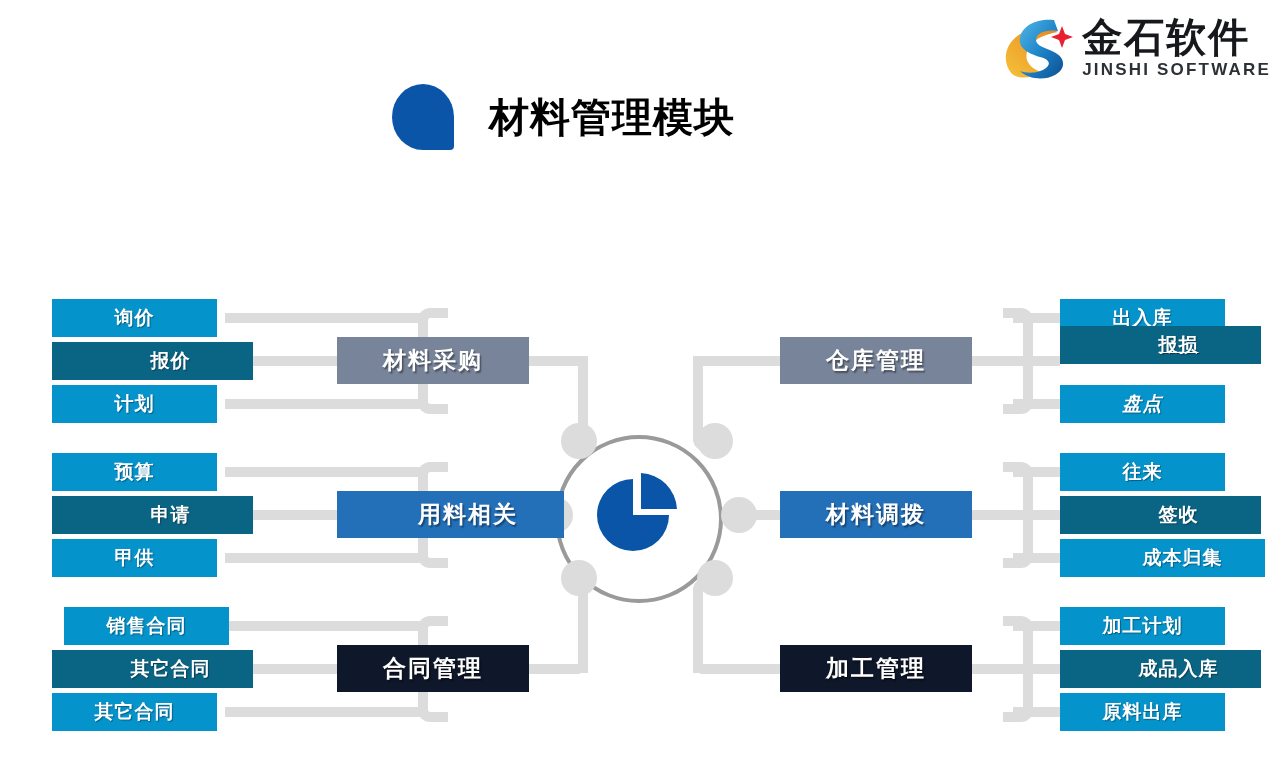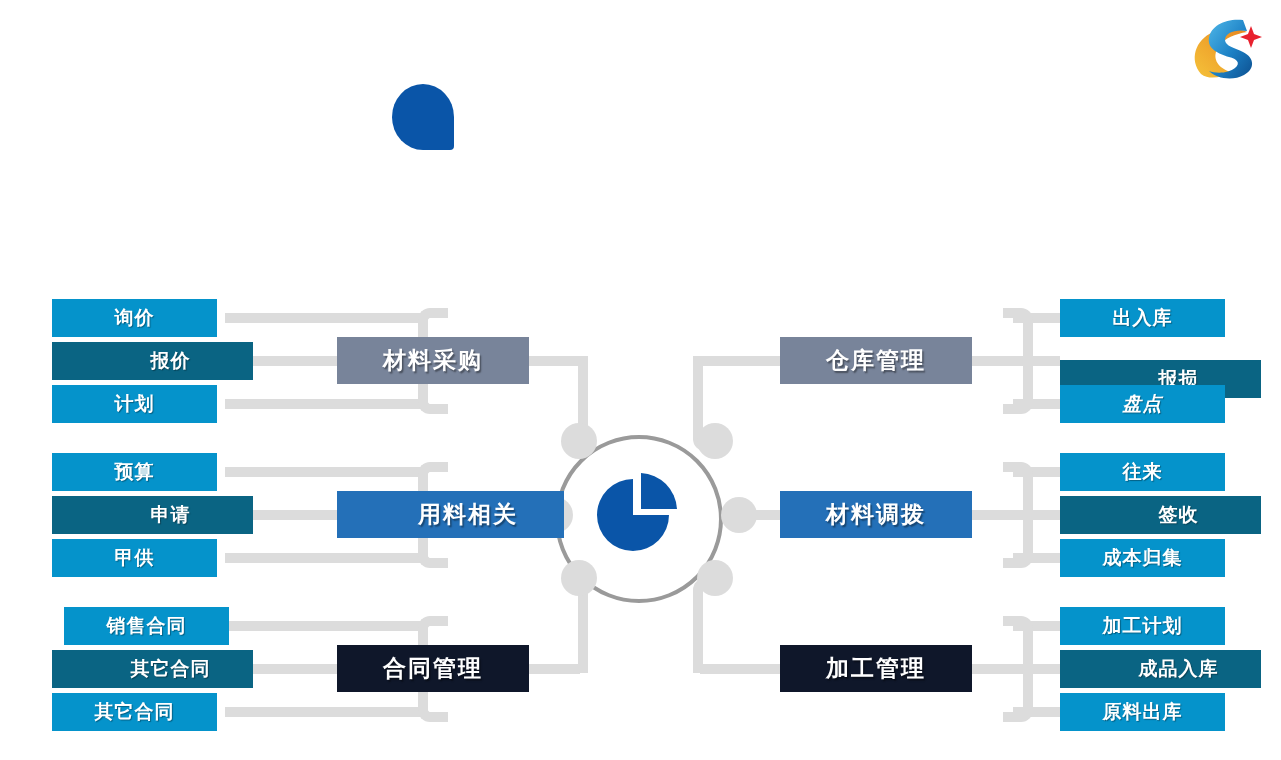--- a/index.html
+++ b/index.html
@@ -74,24 +74,29 @@
           </linearGradient>
         </defs>
         <path d="M14 64 C2 50 8 30 26 22 C38 17 52 18 60 22 C48 24 38 28 32 36
                  C24 47 30 58 44 62 C34 68 22 70 14 64 Z" fill="url(#gGold)"></path>
         <path d="M56 10 C40 8 24 15 22 28 C20 39 32 44 42 47 C50 49 54 53 48 58
                  C42 63 30 64 22 61 C30 69 46 71 57 65 C68 59 68 48 56 42
                  C48 38 38 36 38 30 C38 23 48 19 60 21 Z" fill="url(#gBlue)"></path>
         <path d="M64 16 L67 24 L75 27 L67 30 L64 38 L61 30 L53 27 L61 24 Z" fill="#e8212e"></path>
       </svg>
     </div>
+    <div class="logo-text">
+      <div class="logo-cn">金石软件</div>
+      <div class="logo-en">JINSHI SOFTWARE</div>
+    </div>
   </div>
 
   <div class="title-row">
     <div class="drop"></div>
+    <div class="title-text">材料管理模块</div>
   </div>
 
   <div id="connectors">
       <div class="conn" style="left:225px;top:313px;width:202px;height:10px;"></div>
       <div class="conn" style="left:225px;top:356px;width:112px;height:10px;"></div>
       <div class="conn" style="left:225px;top:399px;width:202px;height:10px;"></div>
       <div class="bracket right-open" style="left:418px;top:308px;width:20px;height:86px;"></div>
       <div class="conn" style="left:500px;top:355.5px;width:80px;height:10px;"></div>
       <div class="conn" style="left:225px;top:467px;width:202px;height:10px;"></div>
       <div class="conn" style="left:225px;top:510px;width:112px;height:10px;"></div>
@@ -146,26 +151,26 @@
       <div class="hub h-gray" style="left:337px;top:337px;">材料采购</div>
       <div class="leaf c-light" style="left:52px;top:453px;">预算</div>
       <div class="leaf c-dark" style="left:52px;top:496px;">申请</div>
       <div class="leaf c-light" style="left:52px;top:539px;">甲供</div>
       <div class="hub h-blue" style="left:337px;top:491px;padding-left:35px;">用料相关</div>
       <div class="leaf c-light" style="left:64px;top:607px;">销售合同</div>
       <div class="leaf c-dark" style="left:52px;top:650px;">其它合同</div>
       <div class="leaf c-light" style="left:52px;top:693px;">其它合同</div>
       <div class="hub h-lblue" style="left:337px;top:645px;">合同管理</div>
       <div class="leaf c-light" style="left:1060px;top:299px;">出入库</div>
-      <div class="leaf c-dark" style="left:1060px;top:360px;">报损</div>
+      <div class="leaf c-dark" style="left:1060px;top:326px;text-decoration:underline;">报损</div>
       <div class="leaf c-light" style="left:1060px;top:385px;font-style:italic;">盘点</div>
       <div class="hub h-gray" style="left:780px;top:337px;">仓库管理</div>
       <div class="leaf c-light" style="left:1060px;top:453px;">往来</div>
       <div class="leaf c-dark" style="left:1060px;top:496px;">签收</div>
-      <div class="leaf c-light" style="left:1060px;top:539px;">成本归集</div>
+      <div class="leaf c-light" style="left:1060px;top:539px;padding-left:40px;">成本归集</div>
       <div class="hub h-blue" style="left:780px;top:491px;">材料调拨</div>
       <div class="leaf c-light" style="left:1060px;top:607px;">加工计划</div>
       <div class="leaf c-dark" style="left:1060px;top:650px;">成品入库</div>
       <div class="leaf c-light" style="left:1060px;top:693px;">原料出库</div>
       <div class="hub h-lblue" style="left:780px;top:645px;">加工管理</div>
     </div>
 
 </div>
 
 </body></html>

